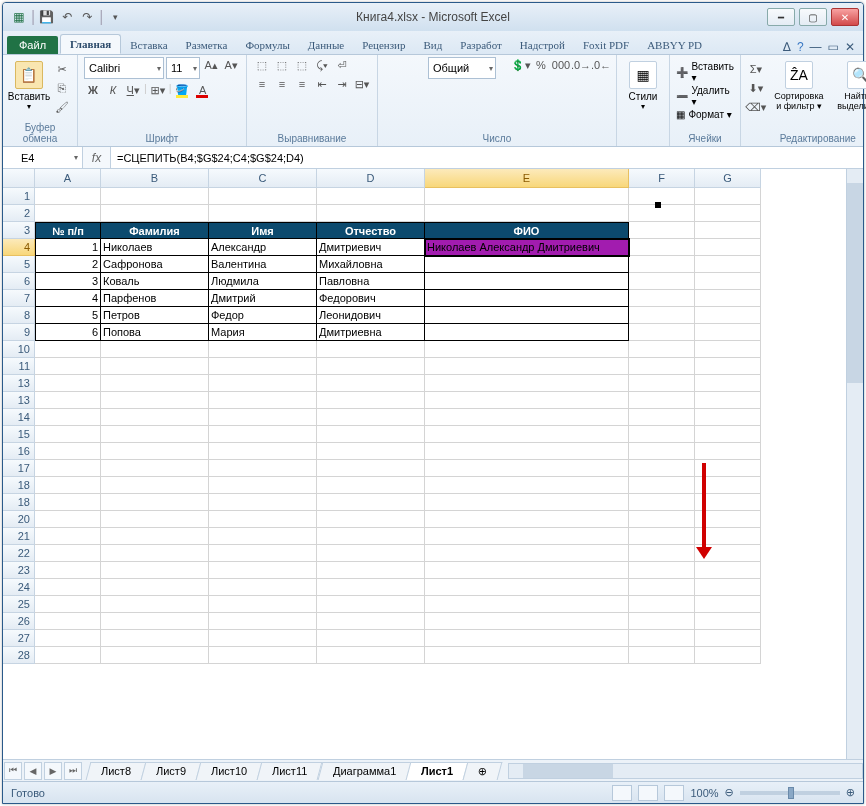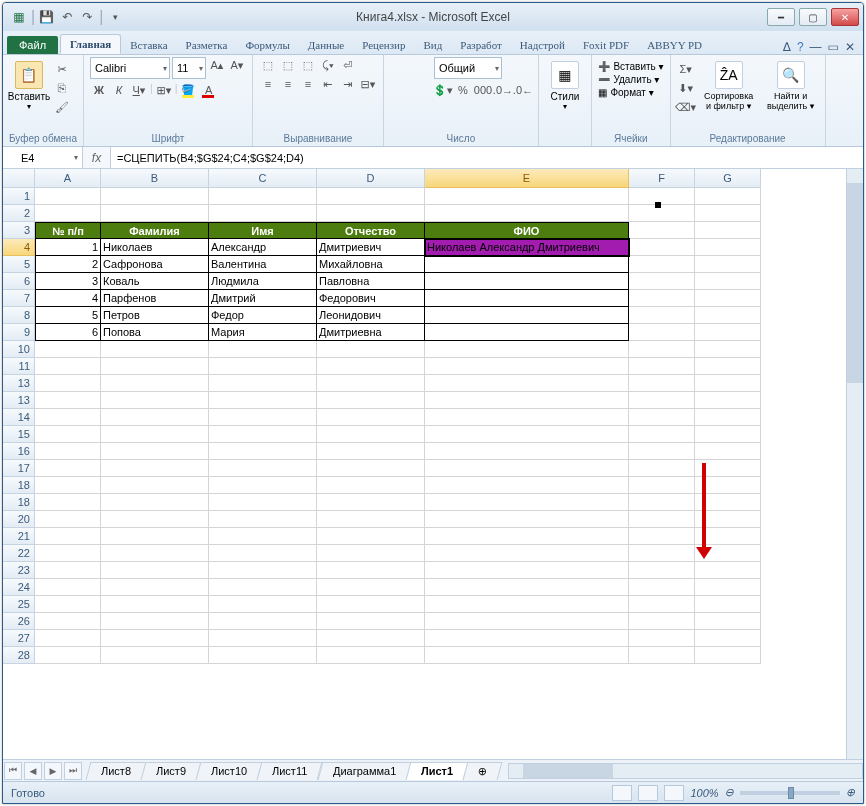--- a/index.html
+++ b/index.html
@@ -46,21 +46,21 @@
 .sheet-wrap { flex: 1; position: relative; overflow: hidden; background: #fff; }
 .grid { display: grid; grid-template-columns: 32px 66px 108px 108px 108px 204px 66px 66px; }
 .colh, .rowh, .corner { background: linear-gradient(#f6fafd,#e4ecf4); border-right: 1px solid #c6d4e2; border-bottom: 1px solid #c6d4e2; font-size: 11px; display: flex; align-items: center; justify-content: center; height: 19px; color: #3a5a7a; }
 .rowh { height: 17px; justify-content: flex-end; padding-right: 4px; }
 .rowh.sel, .colh.sel { background: linear-gradient(#fceabb,#f8d77a); color: #8a5a00; border-color: #e8c060; }
 .corner { }
 .cell { border-right: 1px solid #d4d4d4; border-bottom: 1px solid #d4d4d4; height: 17px; font-size: 11px; padding: 0 2px; display: flex; align-items: center; overflow: hidden; white-space: nowrap; }
 .cell.tblborder { border-right: 1px solid #000; border-bottom: 1px solid #000; }
 .cell.tblborder-t { border-top: 1px solid #000; }
 .cell.tblborder-l { border-left: 1px solid #000; }
-.cell.hdr { background: #4d7c0f; color: #fff; font-weight: bold; justify-content: center; }
+.cell.hdr { background: #0c4a6e; color: #fff; font-weight: bold; justify-content: center; }
 .cell.num { justify-content: flex-end; }
 .cell.active { outline: 2px solid #000; outline-offset: -1px; background: #a21caf; z-index: 2; }
 
 .fillhandle { position: absolute; width: 6px; height: 6px; background: #000; cursor: crosshair; }
 
 .redarrow { position: absolute; left: 693px; top: 294px; pointer-events: none; }
 .redarrow .shaft { width: 4px; height: 84px; background: #d00000; margin-left: 6px; }
 .redarrow .head { width: 0; height: 0; border-left: 8px solid transparent; border-right: 8px solid transparent; border-top: 12px solid #d00000; }
 
 
@@ -69,21 +69,21 @@
 .stab { padding: 2px 12px; background: #f0f4f8; border: 1px solid #c0d0e0; border-bottom: none; margin-left: -1px; transform: skewX(-15deg); }
 .stab span { display: inline-block; transform: skewX(15deg); }
 .stab.active { background: #fff; font-weight: bold; }
 .hscroll { flex: 1; height: 16px; margin-left: 8px; background: #e4ecf4; border: 1px solid #c0d0e0; position: relative; }
 .hscroll .thumb { position: absolute; left: 14px; top: 0; width: 90px; height: 100%; background: #c8d6e4; }
 .vscroll { position: absolute; right: 0; top: 0; bottom: 0; width: 17px; background: #e4ecf4; border-left: 1px solid #c0d0e0; }
 .vscroll .thumb { position: absolute; top: 14px; left: 0; right: 0; height: 200px; background: #c8d6e4; }
 
 
 .status { height: 22px; background: linear-gradient(#e8f0f8,#d8e4f0); border-top: 1px solid #b6c8da; display: flex; align-items: center; font-size: 11px; color: #3a5a7a; padding: 0 8px; gap: 25px; }
-.status .right { margin-left: auto; display: flex; align-items: center; gap: 6px; font-style: italic; }
+.status .right { margin-left: auto; display: flex; align-items: center; gap: 6px; }
 .viewbtn { width: 20px; height: 16px; border: 1px solid #b6c8da; background: #f4f8fc; }
 .zoomslider { width: 100px; height: 4px; background: #c0d0e0; position: relative; }
 .zoomslider .zt { position: absolute; left: 48px; top: -4px; width: 6px; height: 12px; background: #8aa8c6; border: 1px solid #6a8aaa; }
 </style>
 </head>
 <body>
 
 <div class="window">
 
   <div class="titlebar">
@@ -184,21 +184,21 @@
           <div class="mini">≡</div>
           <div class="mini">⇤</div>
           <div class="mini">⇥</div>
           <div class="mini">⊟▾</div>
         </div>
       </div>
       <div class="group-label">Выравнивание</div>
     </div>
 
     <div class="group">
-      <div class="group-body" style="flex-direction:column; gap:3px;margin-left:44px;">
+      <div class="group-body" style="flex-direction:row; gap:16px;margin-left:44px;">
         <div class="combo" style="width:68px;">Общий</div>
         <div class="row">
           <div class="mini">💲▾</div>
           <div class="mini">%</div>
           <div class="mini">000</div>
           <div class="mini">.0→</div>
           <div class="mini">.0←</div>
         </div>
       </div>
       <div class="group-label">Число</div>

